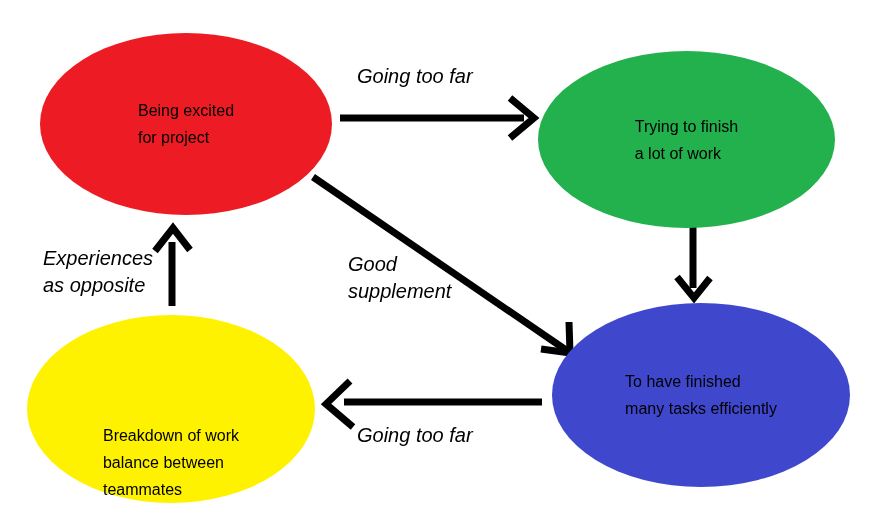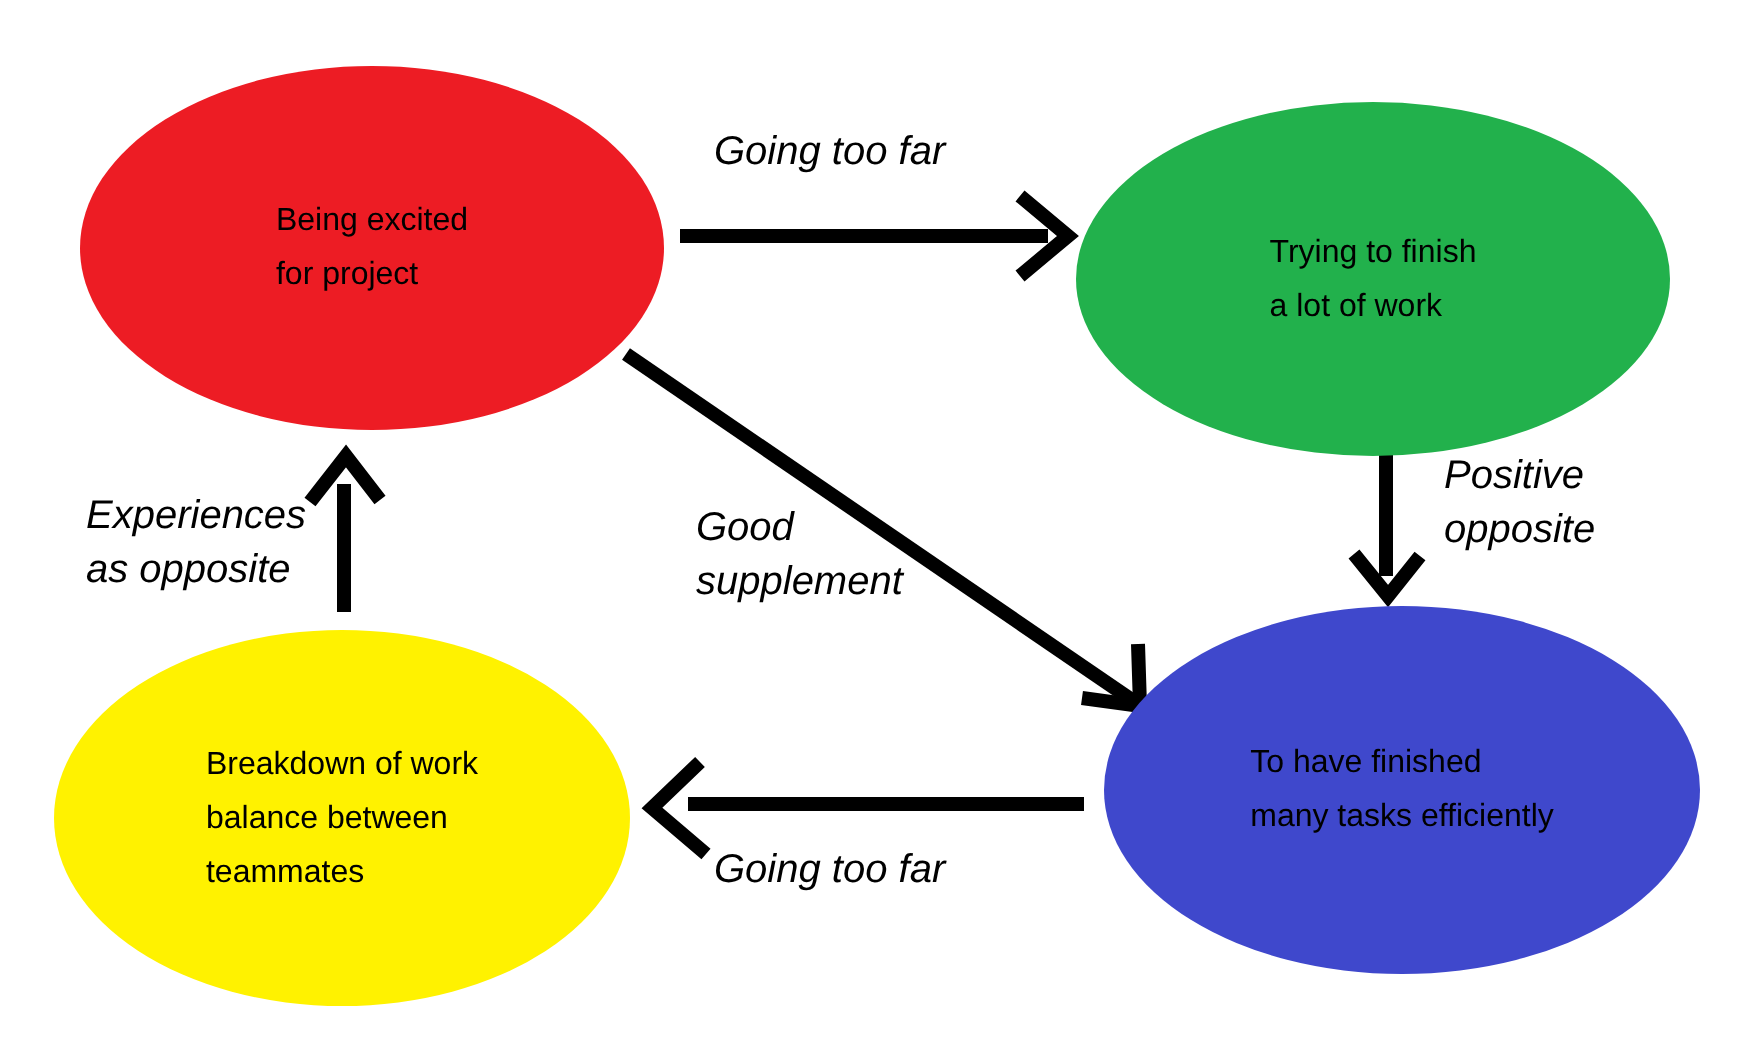--- a/index.html
+++ b/index.html
@@ -97,30 +97,28 @@
   <div class="node" id="node-trying" style="background: rgb(34, 177, 76);">
     <div class="node-label">Trying to finish
 a lot of work</div>
   </div>
 
   <div class="node" id="node-finished" style="background: rgb(63, 72, 204);">
     <div class="node-label">To have finished
 many tasks efficiently</div>
   </div>
 
-  <div class="node" id="node-breakdown" style="background: rgb(255, 242, 0);">
+  <div class="node" id="node-breakdown" style="background: rgb(255, 242, 0); align-items: flex-end;">
     <div class="node-label">Breakdown of work
 balance between
 teammates</div>
   </div>
 
   <div class="edge-label" id="label-going-top">Going too far</div>
 
-  <div class="edge-label" id="label-positive">Positive
-opposite</div>
 
   <div class="edge-label" id="label-supplement">Good
 supplement</div>
 
   <div class="edge-label" id="label-going-bottom">Going too far</div>
 
   <div class="edge-label" id="label-experiences">Experiences
 as opposite</div>
 
 </div>

